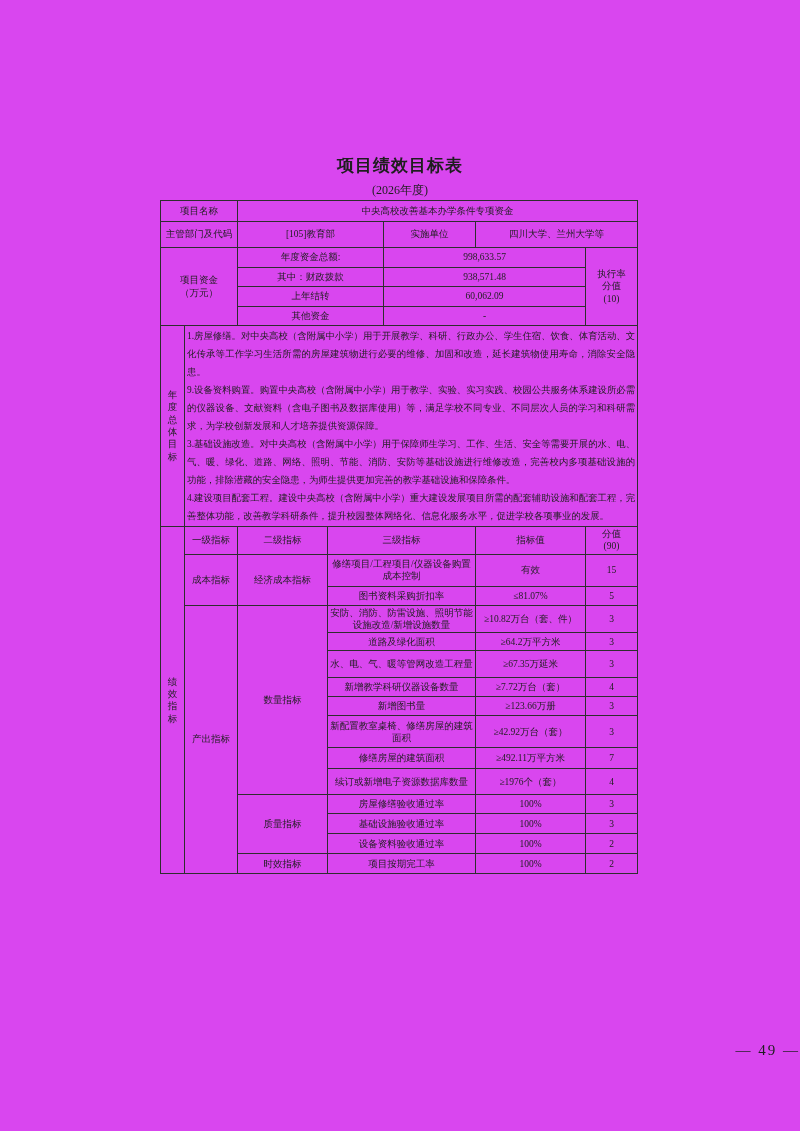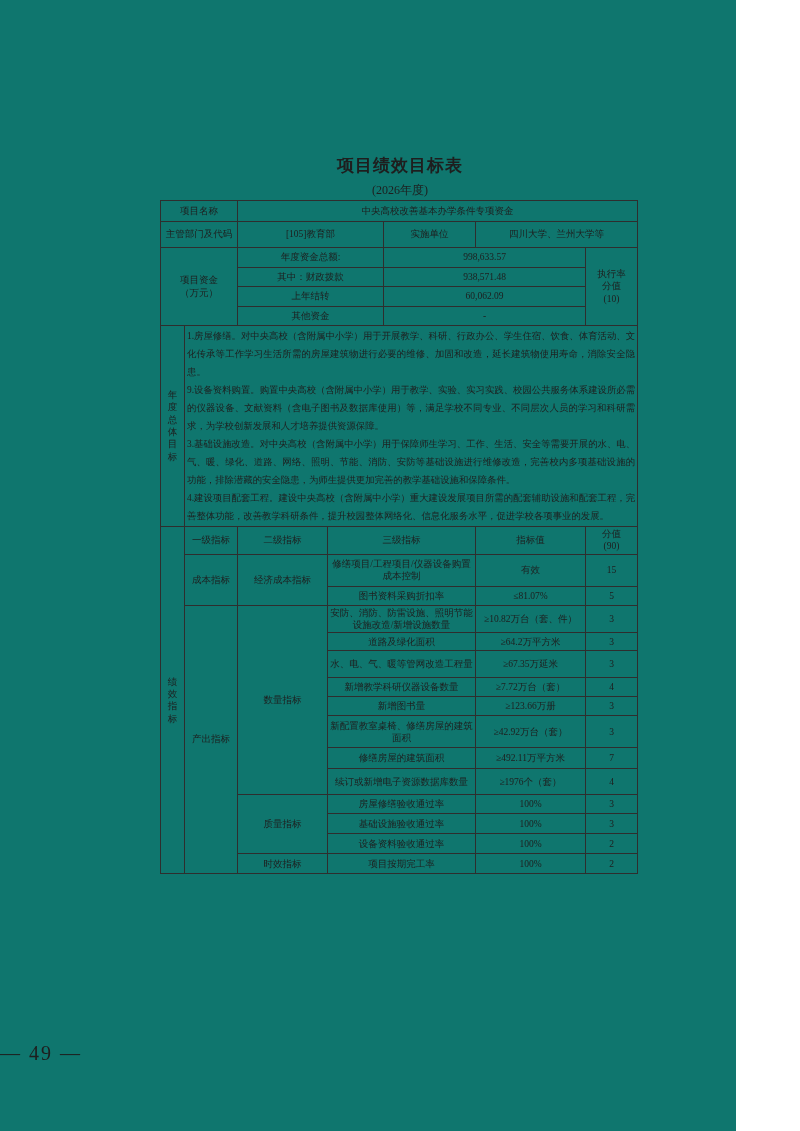--- a/index.html
+++ b/index.html
@@ -1,19 +1,19 @@
 <!DOCTYPE html>
 <html><head>
 <meta charset="utf-8">
 <style>
   html, body { margin:0; padding:0; background:#ffffff; }
   .page {
     position:relative;
-    width:736px; height:1131px;
-    background:#0f766e;
+    width:800px; height:1131px;
+    background:#d946ef;
     font-family:"Liberation Serif","DejaVu Serif",serif;
     color:#1e1e1e;
     overflow:hidden;
   }
   .doc-title {
     position:absolute; top:154px; left:0; width:800px;
     text-align:center;
     font-family:"Liberation Sans","DejaVu Sans",sans-serif;
     font-weight:bold; font-size:17px; letter-spacing:1px;
   }
@@ -44,21 +44,21 @@
   td.fund-value { text-align:right; padding-right:5px; }
   td.goal-cell { padding:2px 5px; vertical-align:middle; }
   .goal-item {
     text-align:justify;
     font-size:9.4px;
     line-height:18px;
     word-break:break-all;
   }
   .page-number {
     position:absolute; top:1042px; left:0; width:800px;
-    text-align:left; font-size:20px; letter-spacing:2px;
+    text-align:right; font-size:15px; letter-spacing:2px;
   }
 </style>
 </head>
 <body>
 
 <div class="page">
 
   <div class="doc-title">项目绩效目标表</div>
   <div class="doc-subtitle">(2026年度)</div>
 

